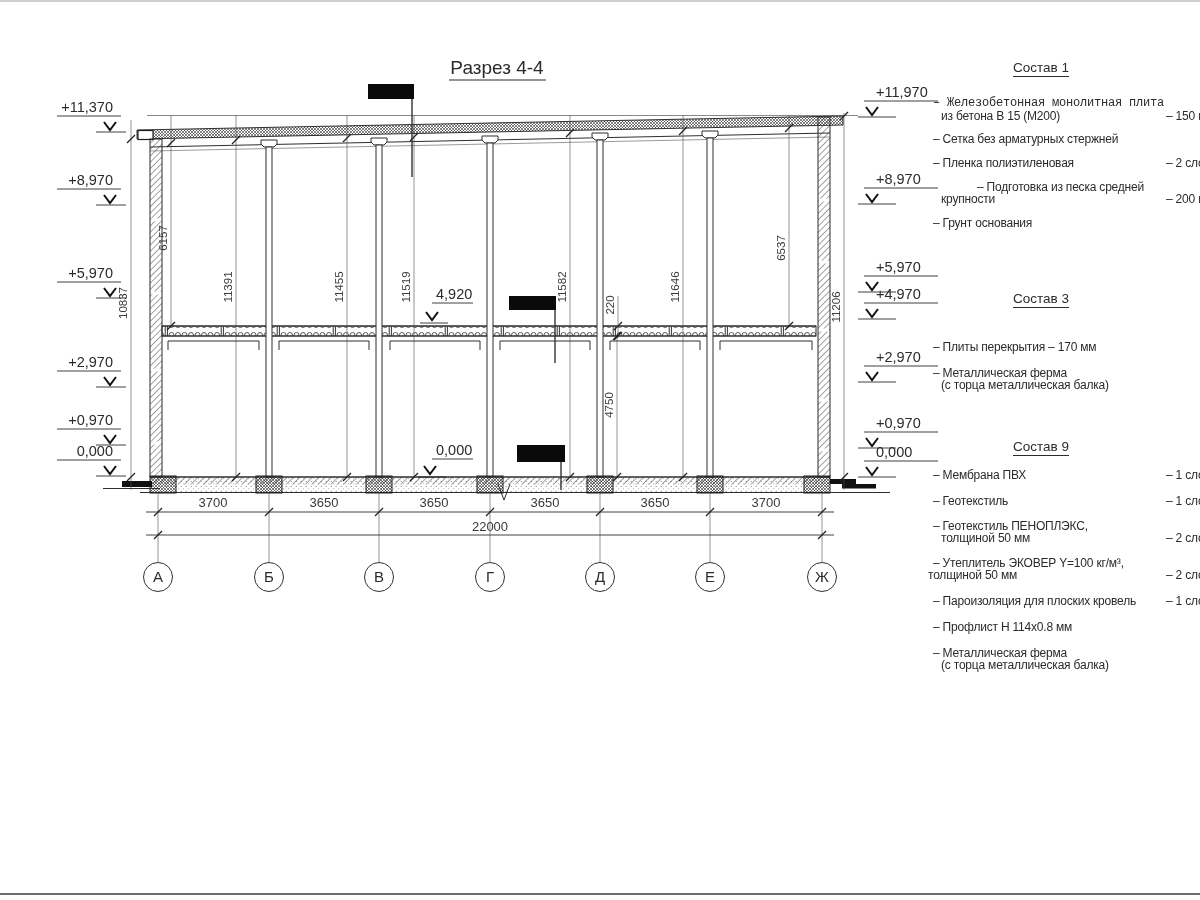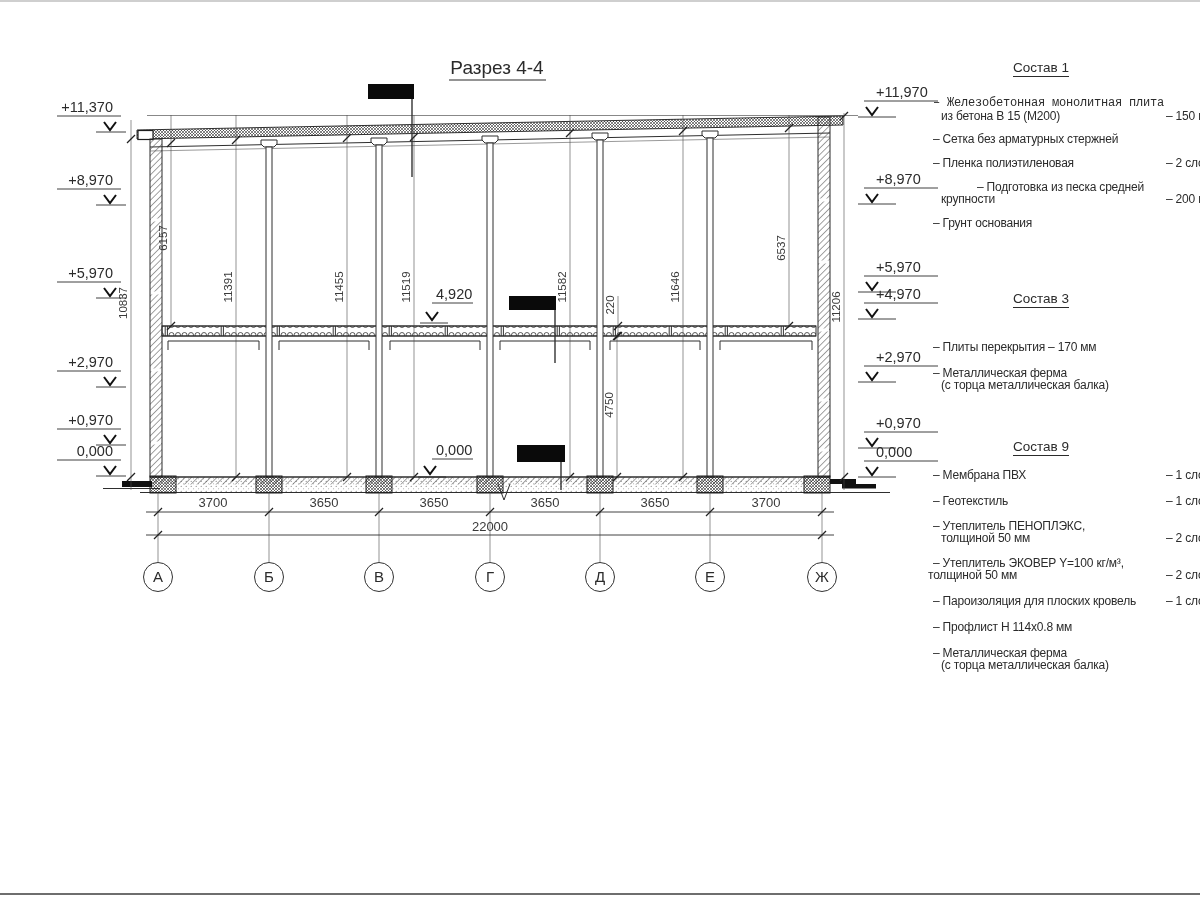--- a/index.html
+++ b/index.html
@@ -353,21 +353,21 @@
     <div class="t" style="left:1013px;top:283px;">Состав 3</div>
     <div class="i" style="left:933px;top:332px;">– Плиты перекрытия – 170 мм</div>
     <div class="i" style="left:933px;top:358px;">– Металлическая ферма</div>
     <div class="i" style="left:941px;top:370px;">(с торца металлическая балка)</div>
 
     <div class="t" style="left:1013px;top:431px;">Состав 9</div>
     <div class="i" style="left:933px;top:460px;">– Мембрана ПВХ</div>
     <div class="v" style="left:1166px;top:460px;">– 1 слой</div>
     <div class="i" style="left:933px;top:486px;">– Геотекстиль</div>
     <div class="v" style="left:1166px;top:486px;">– 1 слой</div>
-    <div class="i" style="left:933px;top:511px;">– Утеплитель ПЕНОПЛЭКС,</div>
+    <div class="i" style="left:933px;top:511px;">– Геотекстиль ПЕНОПЛЭКС,</div>
     <div class="i" style="left:941px;top:523px;">толщиной 50 мм</div>
     <div class="v" style="left:1166px;top:523px;">– 2 слоя</div>
     <div class="i" style="left:933px;top:548px;">– Утеплитель ЭКОВЕР Y=100 кг/м³,</div>
     <div class="i" style="left:928px;top:560px;">толщиной 50 мм</div>
     <div class="v" style="left:1166px;top:560px;">– 2 слоя</div>
     <div class="i" style="left:933px;top:586px;">– Пароизоляция для плоских кровель</div>
     <div class="v" style="left:1166px;top:586px;">– 1 слой</div>
     <div class="i" style="left:933px;top:612px;">– Профлист Н 114х0.8 мм</div>
     <div class="i" style="left:933px;top:638px;">– Металлическая ферма</div>
     <div class="i" style="left:941px;top:650px;">(с торца металлическая балка)</div>

